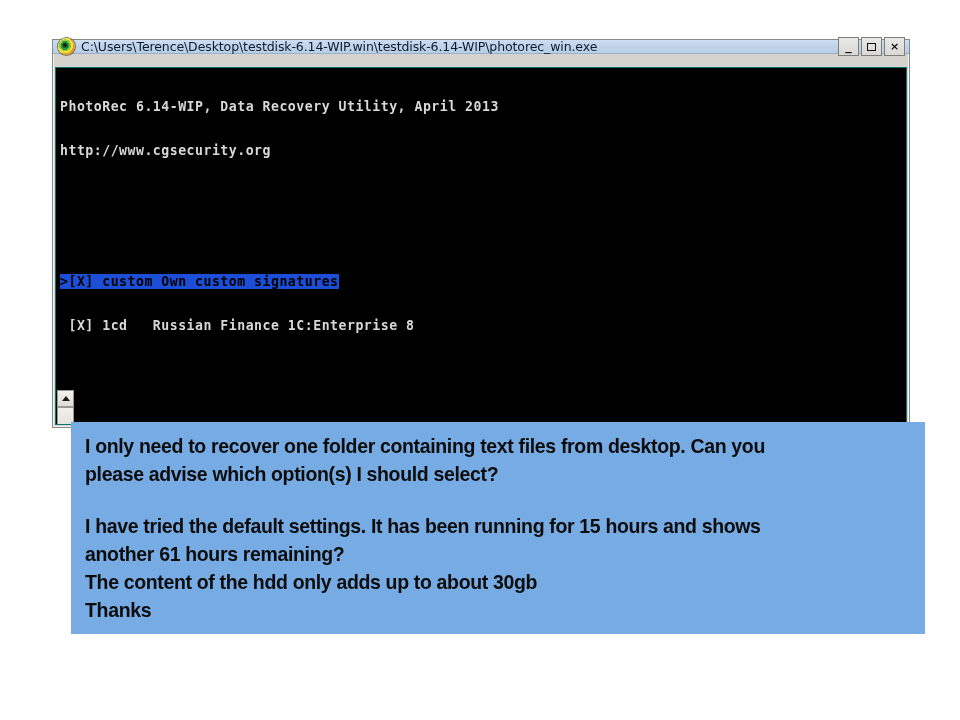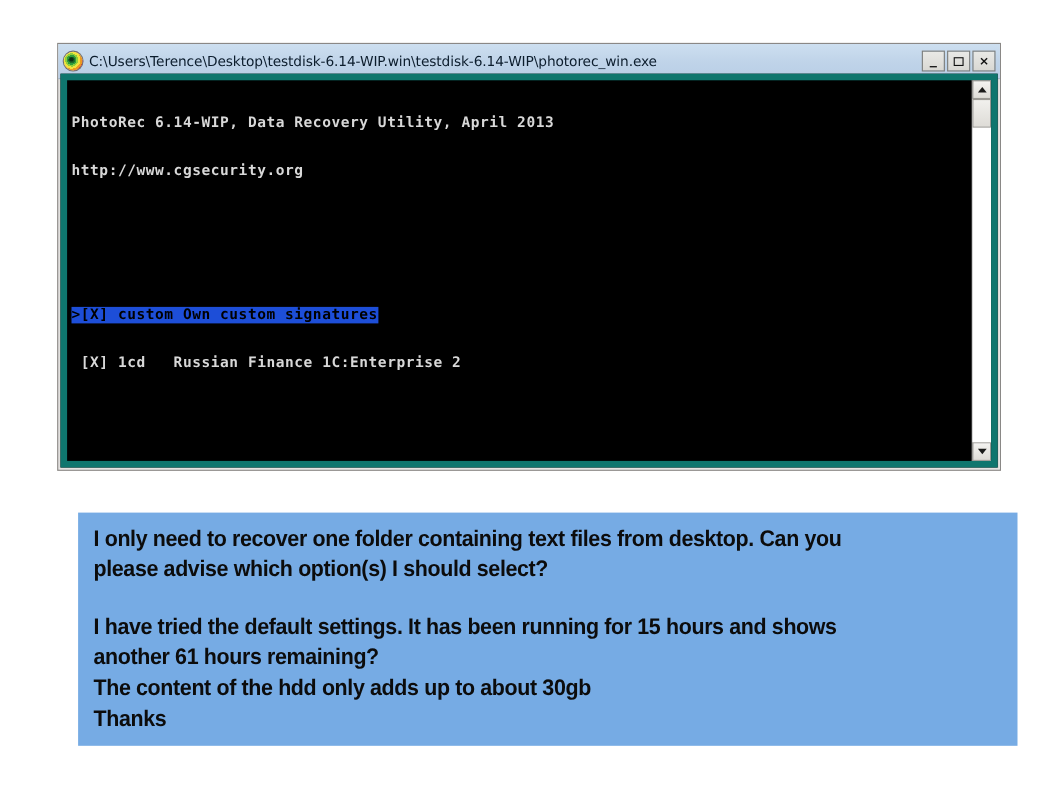--- a/index.html
+++ b/index.html
@@ -29,21 +29,21 @@
     background: #d6d3ce;
     border: 1px solid #8a8886;
     box-sizing: border-box;
     box-shadow: 0 0 0 1px #f3f3f3 inset;
   }
 
   .titlebar {
     position: absolute;
     left: 0; top: 0;
     width: 100%;
-    height: 32px;
+    height: 14px;
     background: linear-gradient(to bottom, #cddff0 0%, #c0d4e9 50%, #b9cee6 100%);
     border-bottom: 1px solid #9ab0c6;
     box-sizing: border-box;
     display: flex;
     align-items: center;
     padding-left: 5px;
   }
 
   .title-icon {
     width: 17px;
@@ -114,24 +114,25 @@
   }
 
   
   .console-client {
     position: absolute;
     left: 2px;
     top: 27px;
     right: 2px;
     bottom: 2px;
     background: #000000;
-    border: 6px solid #0f766e;
-    box-sizing: border-box;
-    overflow: hidden;
-    display: flex;
+    border: 1px solid #0f766e;
+    box-sizing: border-box;
+    overflow: hidden;
+    display: flex;
+    flex-direction: column;
   }
 
   .console-text {
     flex: 1 1 auto;
     position: relative;
     padding: 3px 0 0 4px;
     font-family: "DejaVu Sans Mono", monospace;
     font-size: 13.2px;
     font-weight: bold;
     line-height: 14.6px;
@@ -195,21 +196,20 @@
   
   .note-box {
     position: absolute;
     left: 71px;
     top: 422px;
     width: 854px;
     height: 212px;
     background: #76abe4;
     padding: 10px 14px 0 14px;
     box-sizing: border-box;
-    margin-top: 44px;
   }
 
   .note-line {
     font-family: "Liberation Sans", sans-serif;
     font-weight: bold;
     font-size: 20.5px;
     line-height: 28px;
     color: #0c0c0c;
     letter-spacing: -0.35px;
     transform: scaleX(0.95);
@@ -242,21 +242,21 @@
     </div>
 
     <div class="console-client">
 
       <div class="console-text">
         <div class="cline">PhotoRec 6.14-WIP, Data Recovery Utility, April 2013</div>
         <div class="cline">http://www.cgsecurity.org</div>
         <div class="cline blank">.</div>
         <div class="cline blank">.</div>
         <div class="cline"><span class="inv">&gt;[X] custom Own custom signatures</span></div>
-        <div class="cline"> [X] 1cd   Russian Finance 1C:Enterprise 2</div>
+        <div class="cline"> [X] 1cd   Russian Finance 1C:Enterprise 8</div>
         
         
         
         
         
         
         
         
         
         

